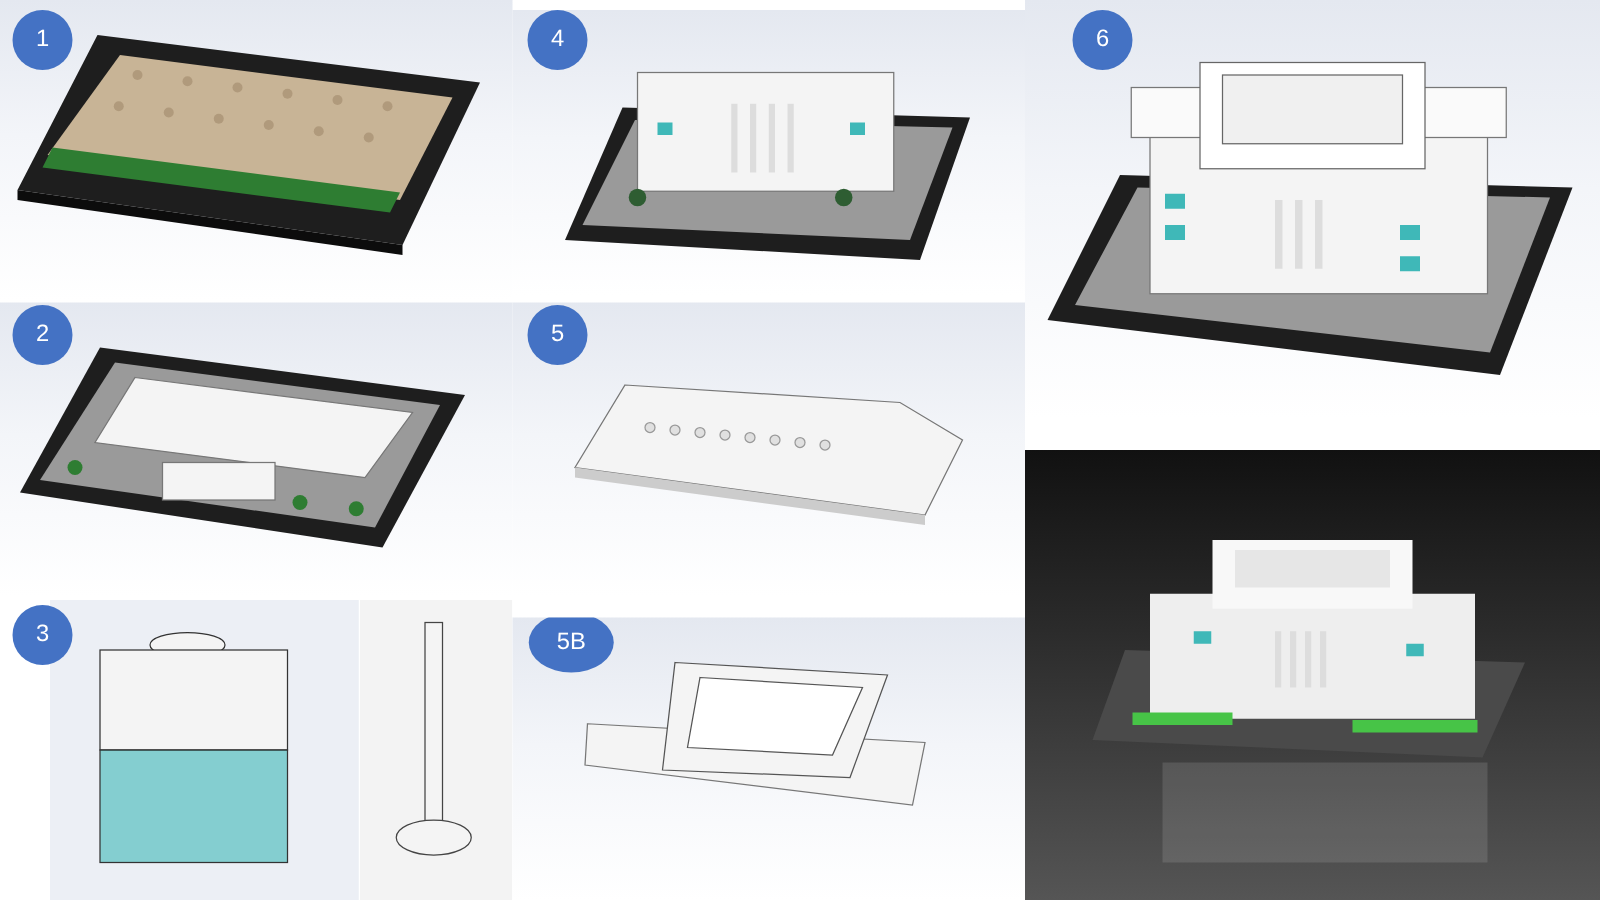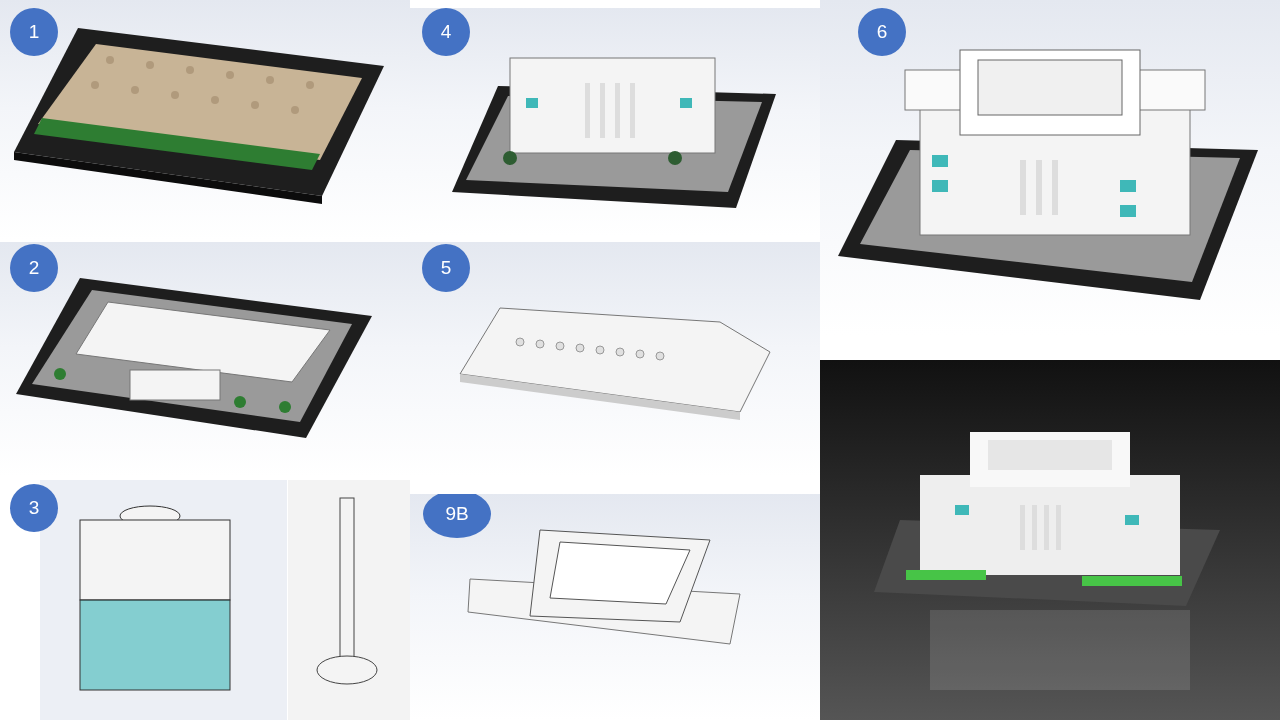--- a/index.html
+++ b/index.html
@@ -111,21 +111,21 @@
     <rect x="288" y="0" width="122" height="240" fill="#f3f3f3"></rect>
     <ellipse cx="150" cy="36" rx="30" ry="10" fill="#f4f4f4" stroke="#333"></ellipse>
     <rect x="80" y="40" width="150" height="80" fill="#f4f4f4" stroke="#333"></rect>
     <rect x="80" y="120" width="150" height="90" fill="#3fb8b8" fill-opacity="0.6" stroke="#333"></rect>
     <rect x="340" y="18" width="14" height="160" fill="#f4f4f4" stroke="#444"></rect>
     <ellipse cx="347" cy="190" rx="30" ry="14" fill="#f4f4f4" stroke="#444"></ellipse>
   </svg>
 </div>
 
 <div class="panel" style="left:410px;top:494px;width:410px;height:226px;">
-  <div class="badge wide" style="left:13px;top:-4px;">9B</div>
+  <div class="badge wide" style="left:13px;top:-4px;">5B</div>
   <svg width="410" height="226">
     <polygon points="60,85 330,100 320,150 58,118" fill="#f4f4f4" stroke="#777"></polygon>
     <polygon points="130,36 300,46 270,128 120,122" fill="#f4f4f4" stroke="#555"></polygon>
     <polygon points="150,48 280,56 256,110 140,104" fill="#ffffff" stroke="#555"></polygon>
   </svg>
 </div>
 
 <div class="panel render" style="left:820px;top:360px;width:460px;height:360px;">
   <svg width="460" height="360">
     <polygon points="80,160 400,170 366,246 54,232" fill="#4a4a4a"></polygon>

